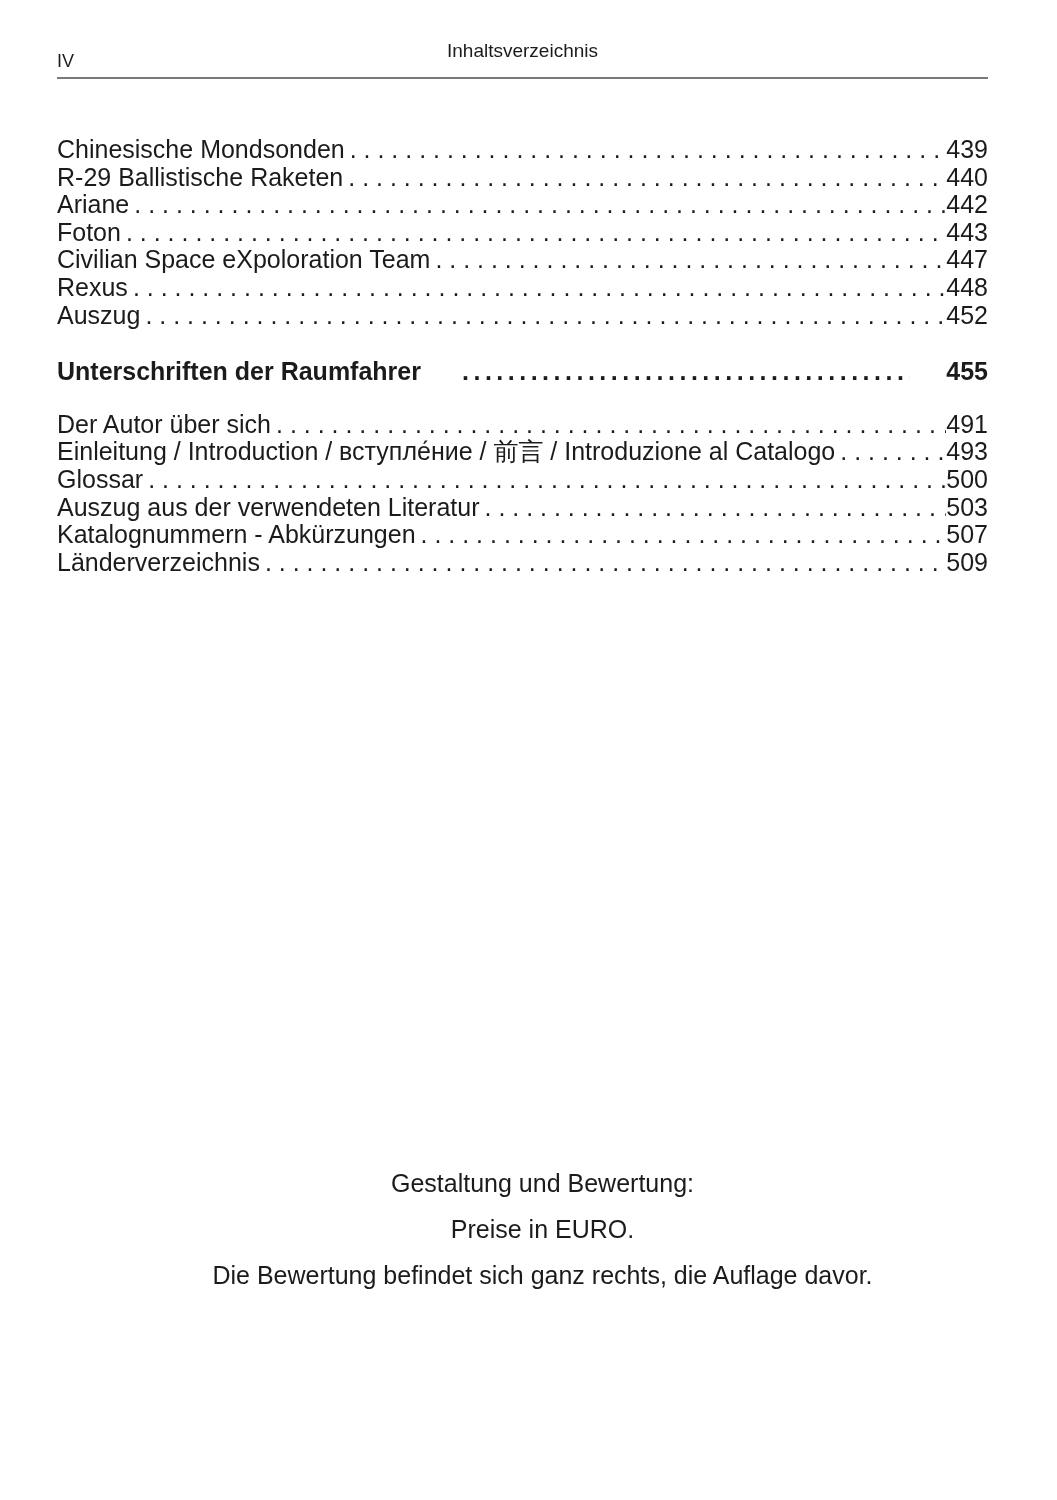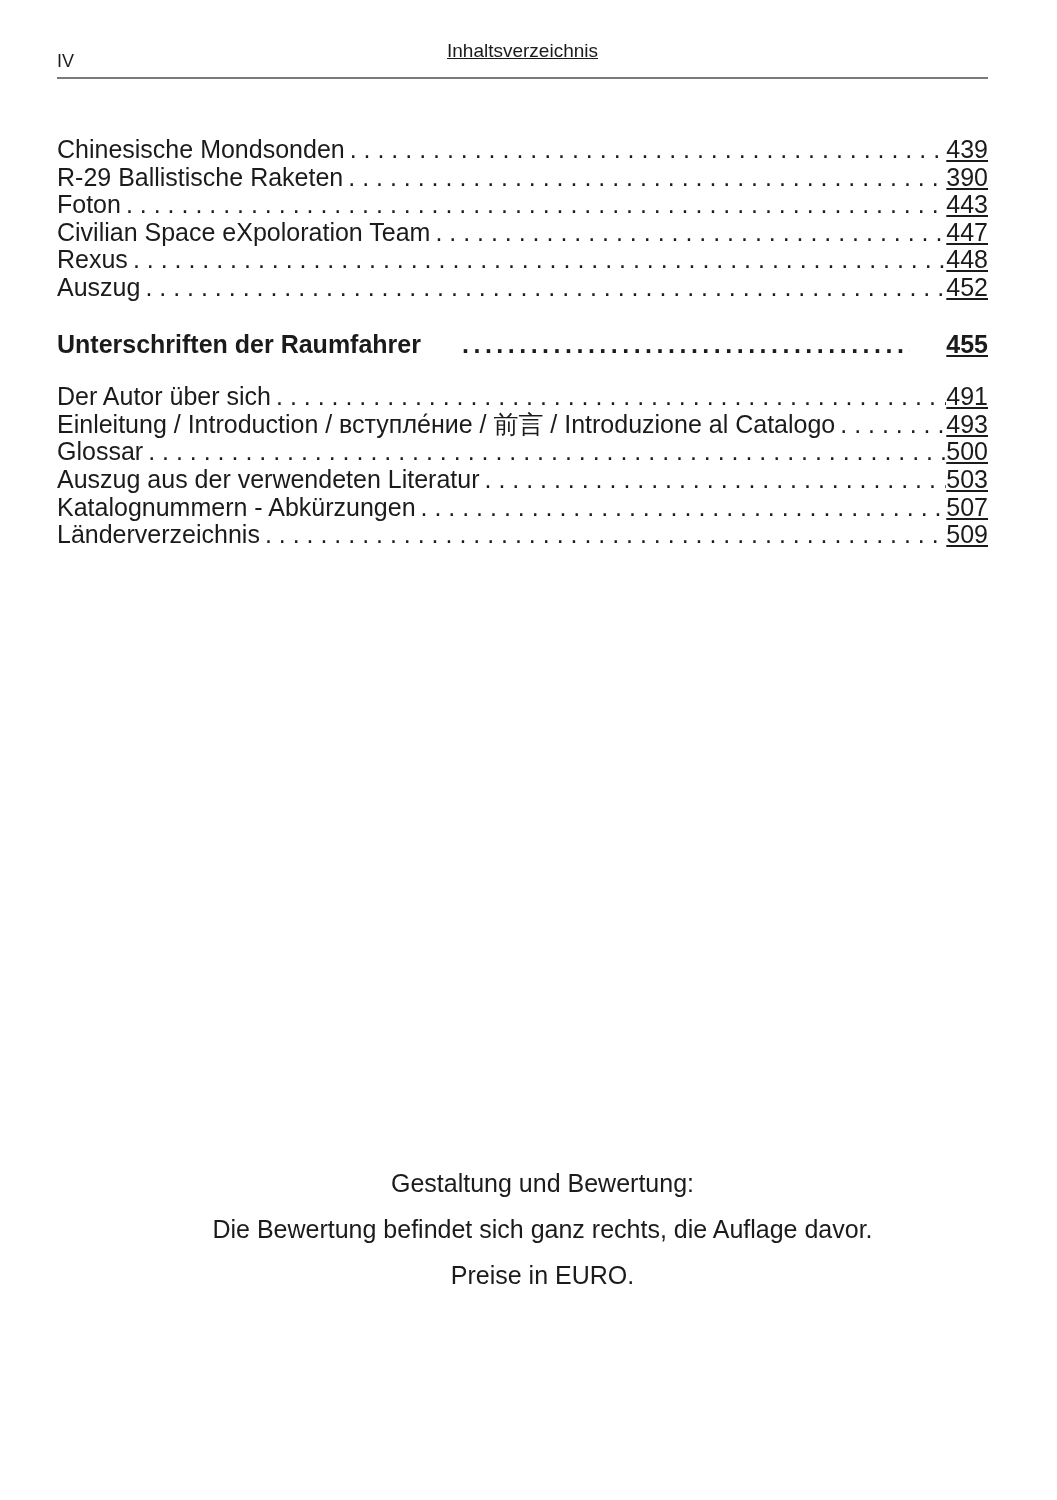--- a/index.html
+++ b/index.html
@@ -32,21 +32,20 @@
     position: absolute;
     left: 0;
     bottom: 7px;
     font-size: 18px;
     line-height: 18px;
   }
   .header-title {
     text-align: center;
     font-size: 19px;
     line-height: 22px;
-    text-decoration: underline;
   }
   
   .toc {
     margin-top: 57px;
     font-size: 25px;
   }
   .toc-row {
     display: flex;
     line-height: 27.6px;
   }
@@ -60,21 +59,20 @@
     white-space: nowrap;
     margin-left: 5px;
     min-width: 0;
   }
   .toc-leader::after {
     content: ". . . . . . . . . . . . . . . . . . . . . . . . . . . . . . . . . . . . . . . . . . . . . . . . . . . . . . . . . . . . . . . . . . . . . . . . . . . . ";
   }
   .toc-page {
     flex: 0 0 auto;
     white-space: pre;
-    text-decoration: underline;
   }
   .toc-row--bold {
     font-weight: bold;
     margin-top: 29px;
     margin-bottom: 25px;
     gap: 36px;
   }
   .toc-row--bold .toc-leader::after {
     content: "........................................................................................................";
     letter-spacing: 4.5px;
@@ -108,23 +106,28 @@
 
     <div class="toc-row">
       <span class="toc-title">Chinesische Mondsonden</span>
       <span class="toc-leader"></span>
       <span class="toc-page">439</span>
     </div>
 
     <div class="toc-row">
       <span class="toc-title">R-29 Ballistische Raketen</span>
       <span class="toc-leader"></span>
-      <span class="toc-page">390</span>
-    </div>
-
+      <span class="toc-page">440</span>
+    </div>
+
+    <div class="toc-row">
+      <span class="toc-title">Ariane</span>
+      <span class="toc-leader"></span>
+      <span class="toc-page">442</span>
+    </div>
 
     <div class="toc-row">
       <span class="toc-title">Foton</span>
       <span class="toc-leader"></span>
       <span class="toc-page">443</span>
     </div>
 
     <div class="toc-row">
       <span class="toc-title">Civilian Space eXpoloration Team</span>
       <span class="toc-leader"></span>
@@ -184,15 +187,15 @@
       <span class="toc-title">Länderverzeichnis</span>
       <span class="toc-leader"></span>
       <span class="toc-page">509</span>
     </div>
 
   </div>
 </div>
 
 <div class="footer">
   <div class="footer-line">Gestaltung und Bewertung:</div>
+  <div class="footer-line">Preise in EURO.</div>
   <div class="footer-line">Die Bewertung befindet sich ganz rechts, die Auflage davor.</div>
-  <div class="footer-line">Preise in EURO.</div>
 </div>
 
 </body></html>

